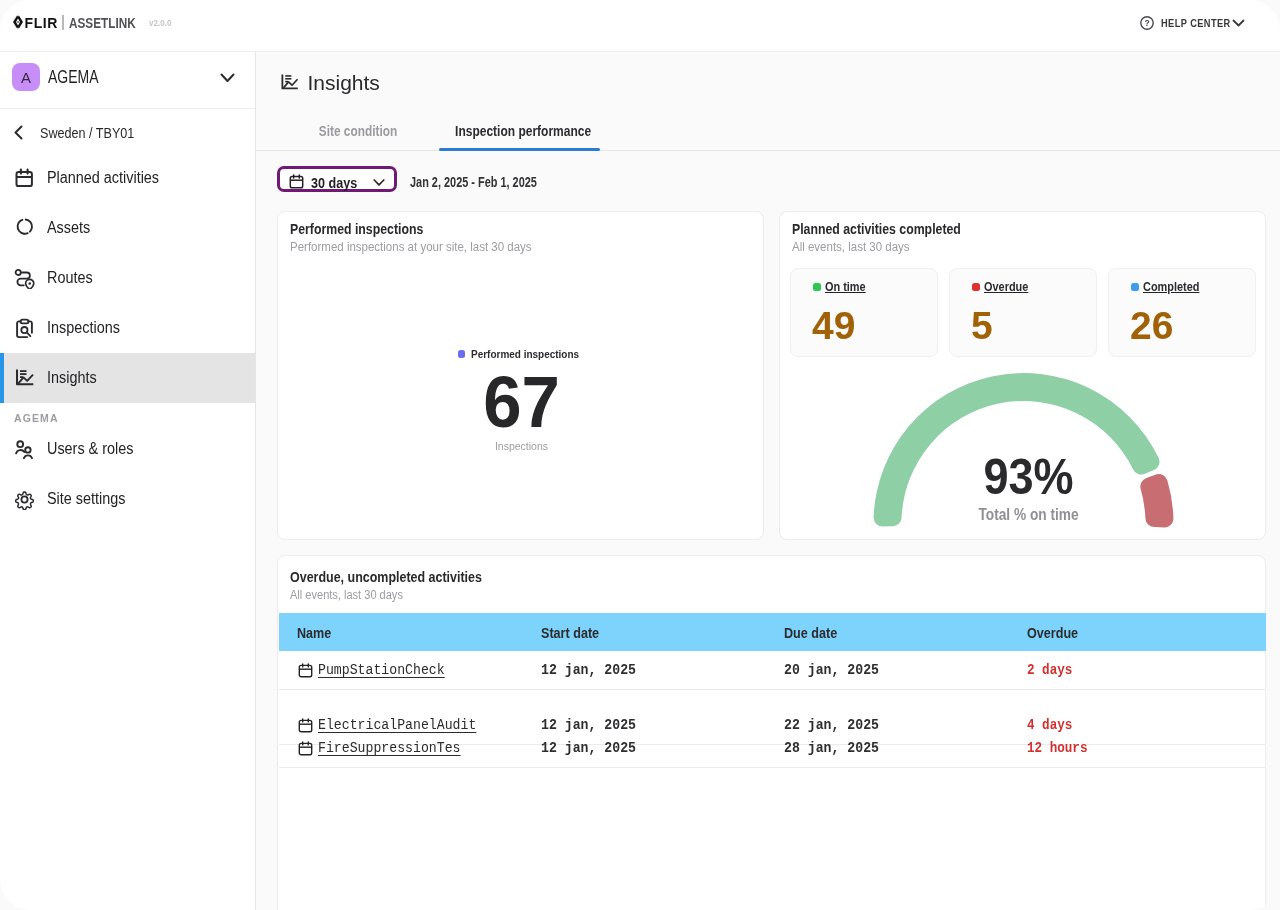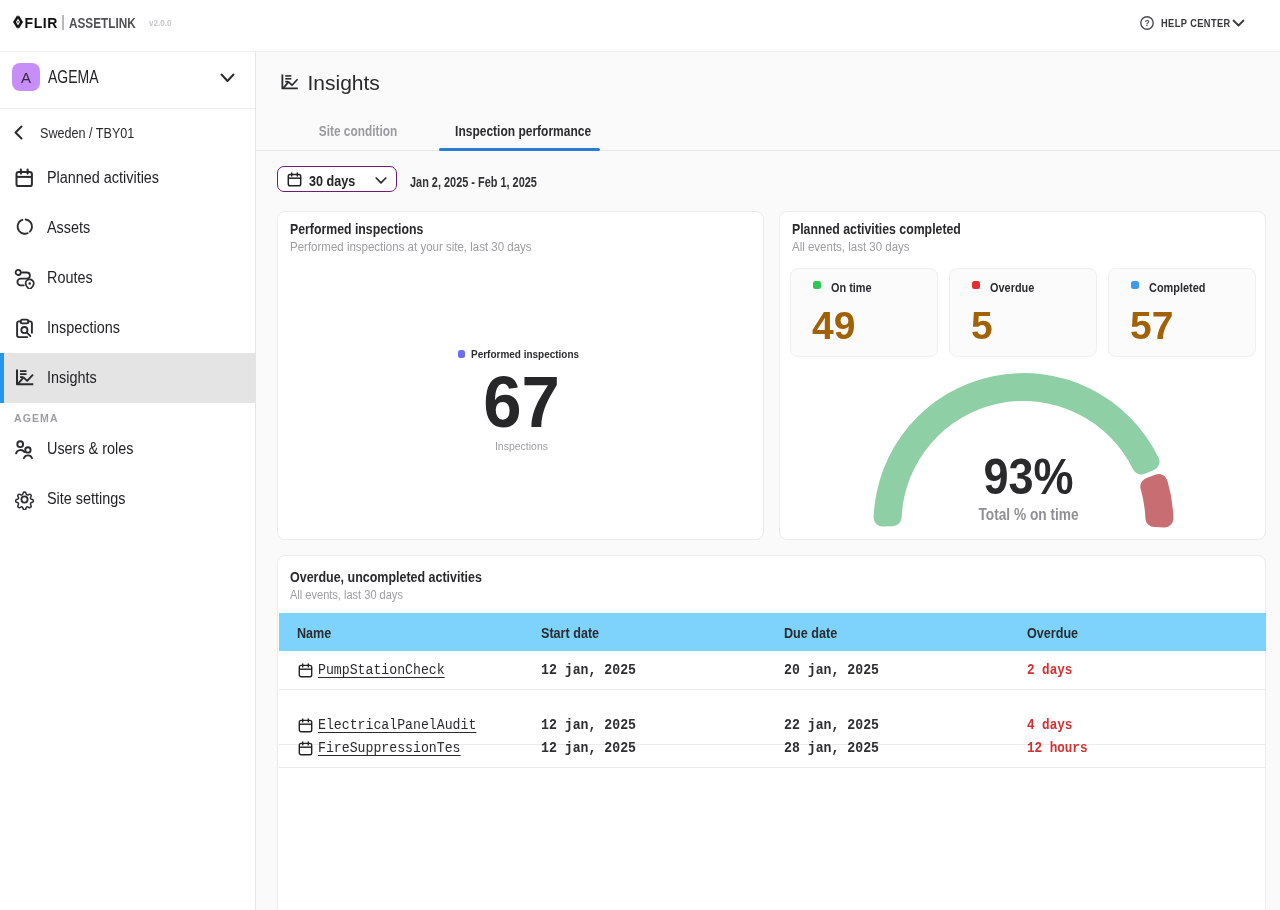--- a/index.html
+++ b/index.html
@@ -1,19 +1,19 @@
 <!DOCTYPE html>
 <html><head>
 <meta charset="utf-8">
 <title>Insights</title>
 <style>
   * { margin:0; padding:0; box-sizing:border-box; }
   html,body { width:1280px; height:910px; }
   body { font-family:"Liberation Sans", sans-serif; background:#fafafa; color:#232326; }
-  .app { position:relative; width:1280px; height:910px; overflow:hidden; }
+  .app { position:relative; width:1280px; height:910px; overflow:hidden;border-radius:31px; }
   .abs { position:absolute; }
 
   
   .topbar { position:absolute; left:0; top:0; width:1280px; height:52px; background:#fff; border-bottom:1px solid #efefef; }
   .logo-flir { position:absolute; left:24.5px; top:15.5px; font-size:14px; font-weight:700; letter-spacing:0.6px; color:#121212; line-height:1; }
   .logo-sep { position:absolute; left:62px; top:15px; width:1.5px; height:15px; background:#b9b9b9; }
   .logo-al { position:absolute; left:68.5px; top:15.5px; font-size:14px; font-weight:700; color:#515155; line-height:1; transform:scaleX(0.84); transform-origin:0 0; }
   .logo-ver { position:absolute; left:149px; top:18px; font-size:9.5px; font-weight:600; color:#c6c6ca; line-height:1; transform:scaleX(0.85); transform-origin:0 0; }
   .help { position:absolute; left:1140px; top:12px; height:22px; display:flex; align-items:center; gap:7px; }
   .help .txt { font-size:11px; font-weight:700; letter-spacing:0.5px; color:#38383b; transform:scaleX(0.84); transform-origin:0 50%; white-space:nowrap; margin-right:-19px; }
@@ -38,42 +38,42 @@
 
   
   .pagetitle { position:absolute; left:278.5px; top:71px; }
   .pagetitle .txt { position:absolute; left:29px; top:0.8px; font-size:21px; font-weight:500; color:#2a2a2d; white-space:nowrap; line-height:1; }
   .tabs-border { position:absolute; left:256px; top:150px; width:1024px; height:1px; background:#e7e7e9; }
   .tab1 { position:absolute; left:277px; top:122.5px; width:162px; text-align:center; font-size:15px; font-weight:600; color:#9b9b9f; line-height:1.1; white-space:nowrap; transform:scaleX(0.79); transform-origin:50% 0; }
   .tab2 { position:absolute; left:439px; top:122.5px; width:161px; text-align:center; font-size:15px; font-weight:600; color:#2c2c30; line-height:1.1; white-space:nowrap; transform:scaleX(0.8); transform-origin:50% 0; }
   .tab-underline { position:absolute; left:439px; top:148px; width:161px; height:3px; background:#2b7cd3; border-radius:2px; }
 
   
-  .datebtn { position:absolute; left:277px; top:166px; width:120px; height:26px; background:#fff; border:1px solid #701a75; border-radius:7px; }
+  .datebtn { position:absolute; left:277px; top:166px; width:120px; height:26px; background:#fff; border:3px solid #701a75; border-radius:7px; }
   .datebtn svg.cal { position:absolute; left:9px; top:5px; }
   .datebtn .txt { position:absolute; left:31px; top:5.5px; font-size:15px; font-weight:600; color:#232326; line-height:1; transform:scaleX(0.84); transform-origin:0 0; white-space:nowrap; }
   .datebtn svg.chev { position:absolute; right:9px; top:10px; }
   .daterange { position:absolute; left:410px; top:174.5px; font-size:14px; font-weight:600; color:#333336; line-height:1; transform:scaleX(0.78); transform-origin:0 0; white-space:nowrap; }
 
   
   .card { position:absolute; background:#fff; border:1px solid #ececee; border-radius:8px; }
   .card .title { position:absolute; left:12px; top:9px; font-size:15px; font-weight:700; color:#29292c; line-height:1.1; transform:scaleX(0.82); transform-origin:0 0; white-space:nowrap; }
   .card .subtitle { position:absolute; left:12px; top:29px; font-size:12.5px; font-weight:400; color:#9d9da2; line-height:1.1; transform:scaleX(0.92); transform-origin:0 0; white-space:nowrap; }
   .card1 { left:277px; top:211px; width:487px; height:329px; }
   .card2 { left:779px; top:211px; width:487px; height:329px; }
   .card3 { left:277px; top:555px; width:989px; height:380px; }
 
   .legend1 { position:absolute; left:0; top:135px; width:487px; height:14px; display:flex; align-items:center; justify-content:center; gap:6px; }
   .legend1 .sq { width:7.5px; height:7.5px; border-radius:2.5px; background:#6b6fee; }
   .legend1 .t { font-size:10.5px; font-weight:700; color:#2c2c30; transform:scaleX(0.95); transform-origin:0 50%; }
   .bignum { position:absolute; left:0; top:153.8px; width:487px; text-align:center; font-size:72px; font-weight:700; color:#27272a; line-height:1; transform:scaleX(0.957); }
   .bignum-sub { position:absolute; left:0; top:229px; width:487px; text-align:center; font-size:10.5px; font-weight:400; color:#9d9da2; line-height:1; }
 
   .statbox { position:absolute; top:56px; width:148px; height:89px; background:#fbfbfc; border:1px solid #f0f0f2; border-radius:8px; }
-  .statbox .leg { position:absolute; left:22px; top:12px; height:11px; display:flex; align-items:flex-start; gap:10px; }
+  .statbox .leg { position:absolute; left:22px; top:12px; height:11px; display:flex; align-items:center; gap:4px;text-decoration:underline; }
   .statbox .dot { width:8px; height:8px; border-radius:2.5px; }
   .statbox .lt { font-size:12px; font-weight:700; color:#2c2c30; transform:scaleX(0.91); transform-origin:0 50%; white-space:nowrap; }
   .statbox .num { position:absolute; left:21px; top:37px; font-size:39px; font-weight:700; color:#a16207; line-height:1; }
   .sb1 { left:10px; } .sb2 { left:169px; } .sb3 { left:328px; }
   .gauge { position:absolute; left:78px; top:149px; }
   .gaugeval { position:absolute; left:5px; top:239.5px; width:487px; text-align:center; font-size:50px; font-weight:700; color:#2a2a2d; line-height:1; transform:scaleX(0.9); }
   .gaugelbl { position:absolute; left:5px; top:294.5px; width:487px; text-align:center; font-size:16px; font-weight:600; color:#8f8f94; line-height:1; transform:scaleX(0.855); }
 
   
   .thead { position:absolute; left:1px; top:57px; width:987px; height:38px; background:#7dd3fc; }
@@ -249,21 +249,21 @@
           <div class="dot" style="background:#e03131"></div>
           <div class="lt">Overdue</div>
         </div>
       <div class="num">5</div>
     </div>
     <div class="statbox sb3">
       <div class="leg">
           <div class="dot" style="background:#3d9bef"></div>
           <div class="lt">Completed</div>
         </div>
-      <div class="num">57</div>
+      <div class="num">26</div>
     </div>
     <svg class="gauge" width="340" height="186" viewBox="0 0 340 186">
       <path d="M 24.54 165.44 A 9.0 9.0 0 0 1 15.62 156.09 A 150.0 150.0 0 0 1 300.59 96.81 A 9.0 9.0 0 0 1 296.14 108.95 L 286.88 112.71 A 9.0 9.0 0 0 1 275.12 108.44 A 122.0 122.0 0 0 0 43.62 156.59 A 9.0 9.0 0 0 1 34.54 165.20 Z" fill="#8ecfa6"></path>
       <path d="M 297.91 113.54 A 9.0 9.0 0 0 1 309.37 119.55 A 150.0 150.0 0 0 1 315.42 157.13 A 9.0 9.0 0 0 1 306.43 166.43 L 296.44 166.11 A 9.0 9.0 0 0 1 287.41 157.45 A 122.0 122.0 0 0 0 282.68 128.04 A 9.0 9.0 0 0 1 288.52 116.98 Z" fill="#c86e72"></path>
     </svg>
     <div class="gaugeval">93%</div>
     <div class="gaugelbl">Total % on time</div>
   </div>
 
   <div class="card card3">

